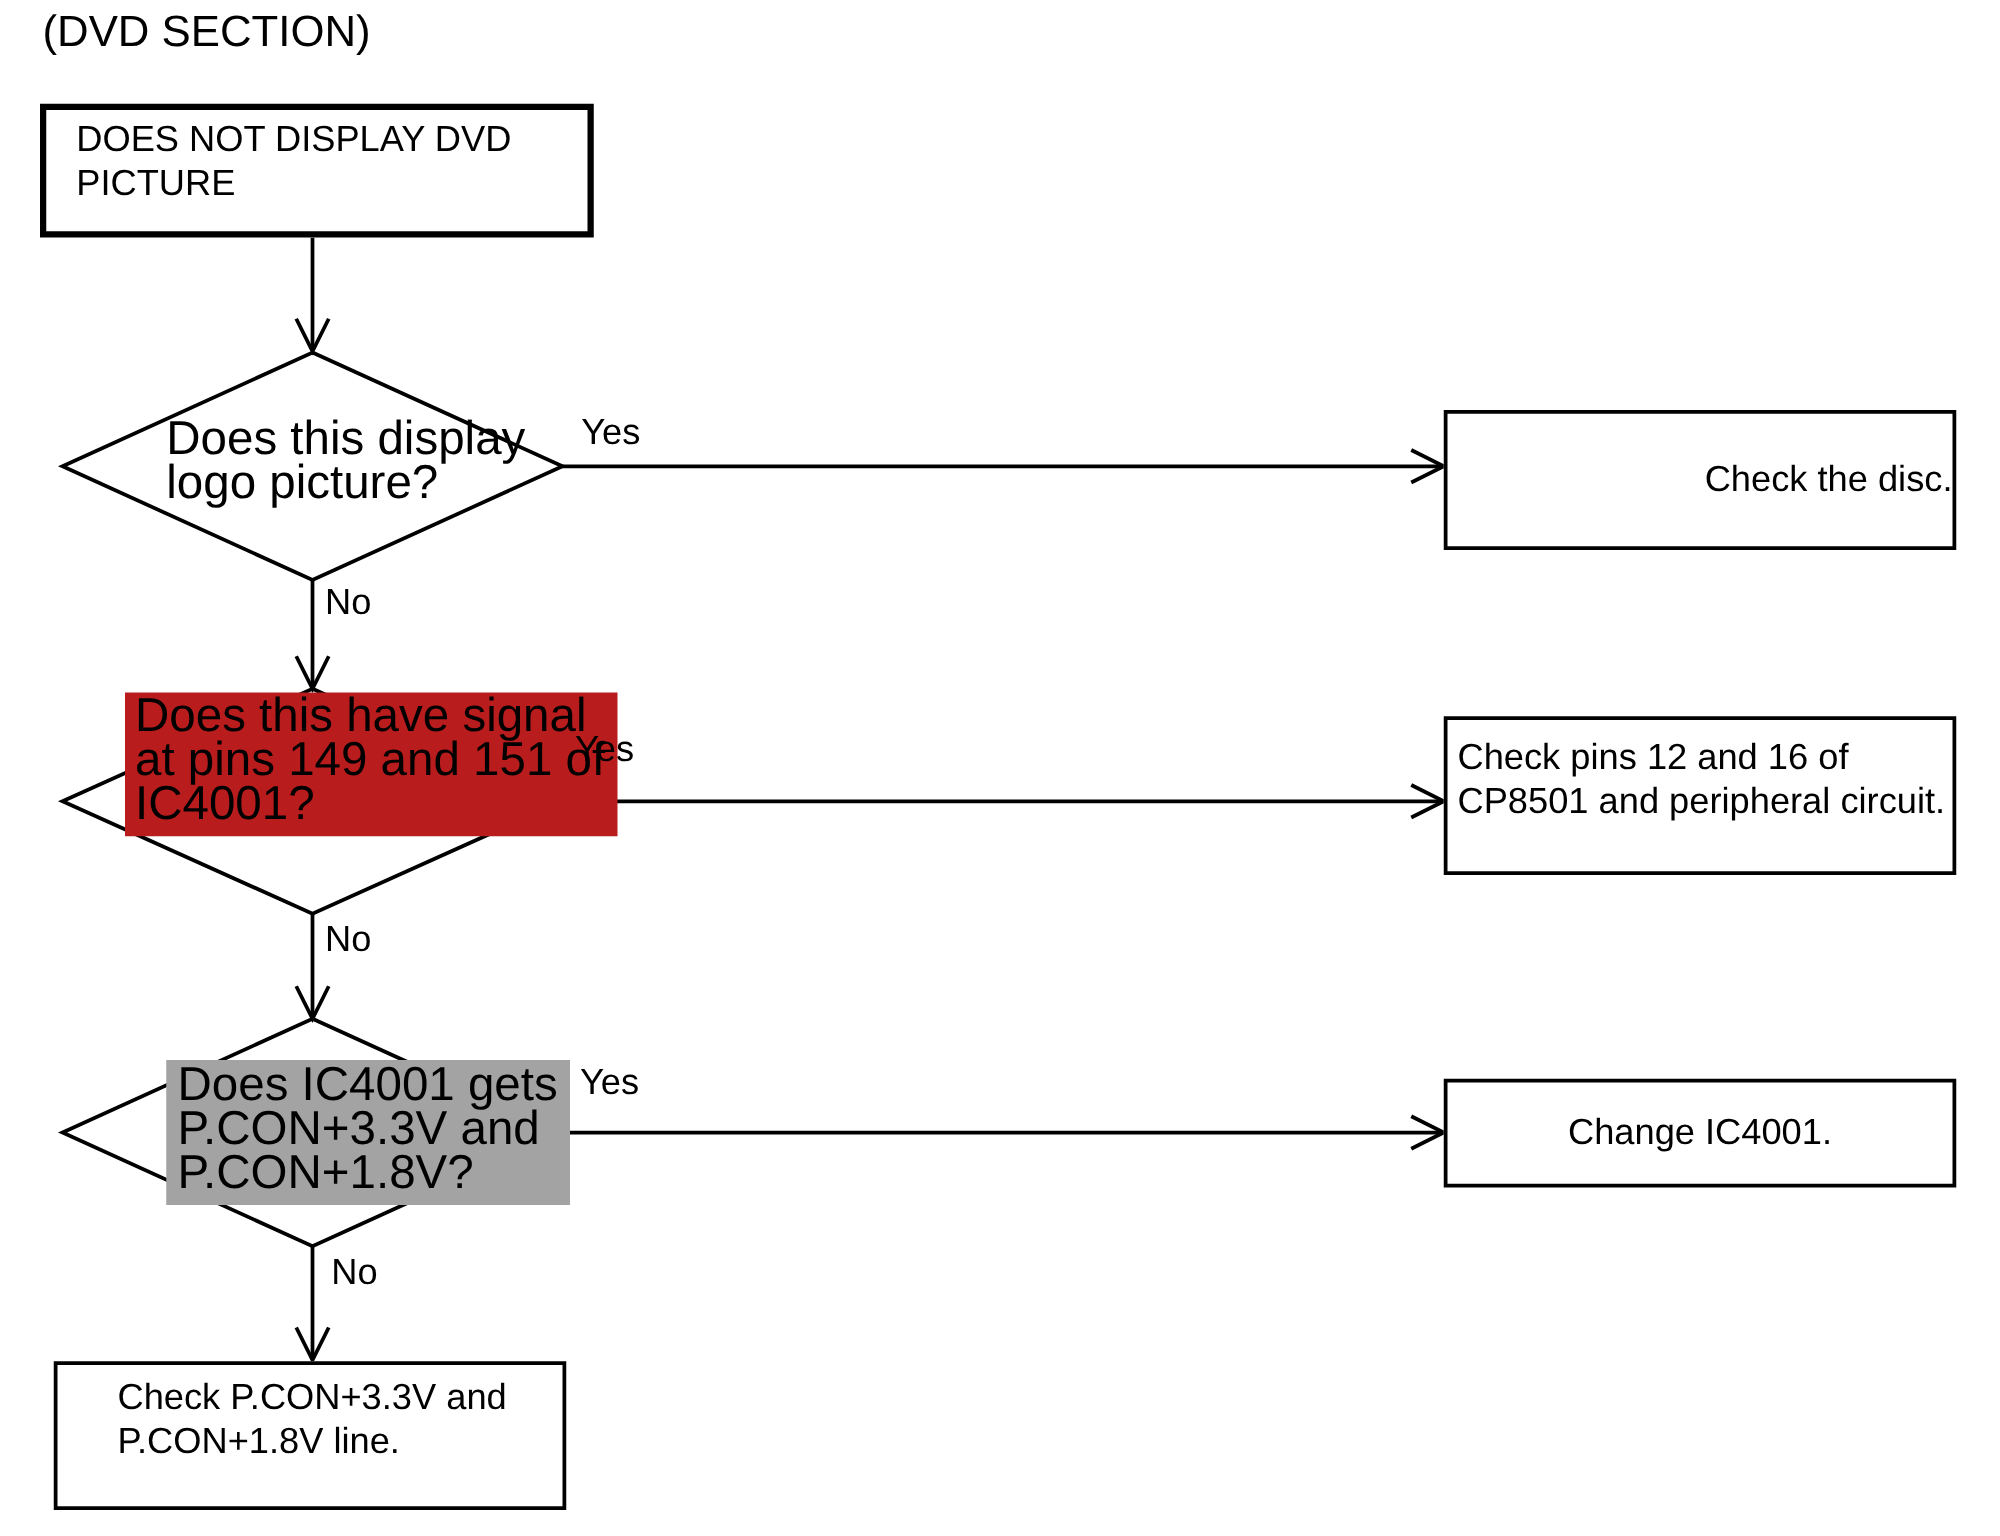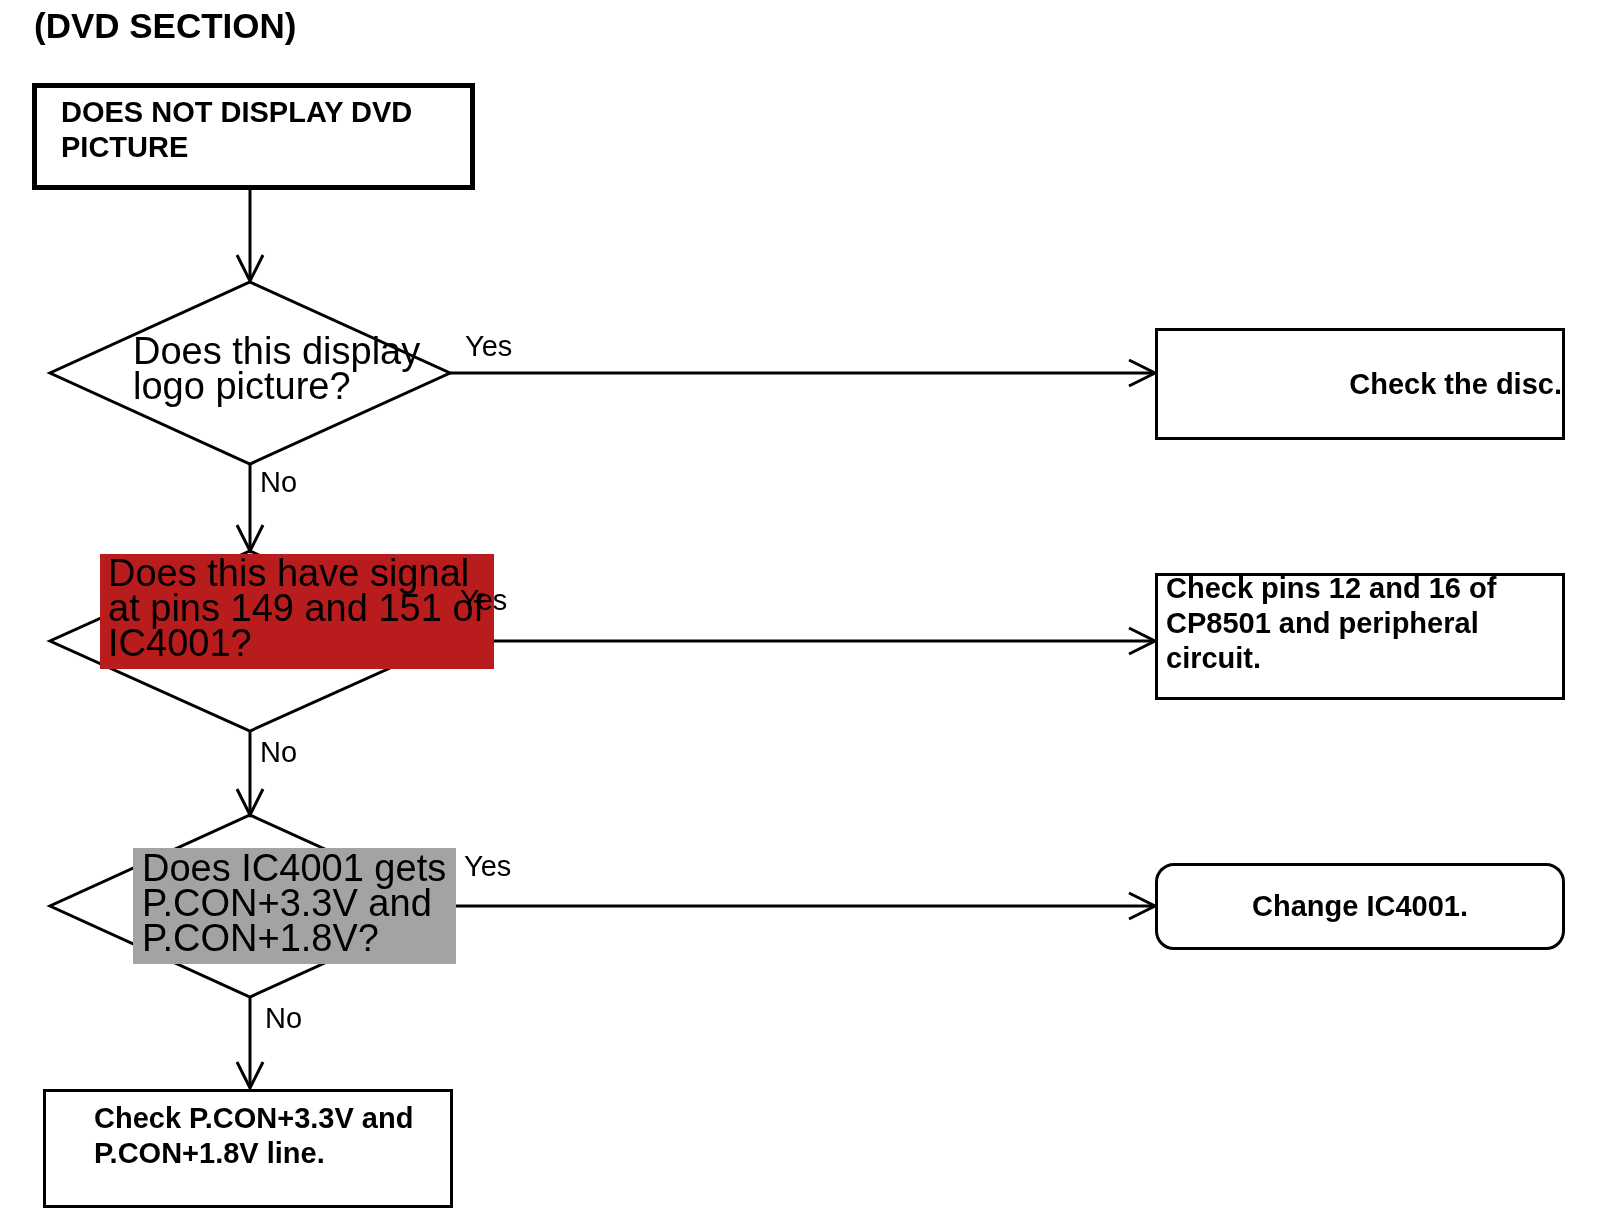--- a/index.html
+++ b/index.html
@@ -19,36 +19,35 @@
   .stage svg {
     position: absolute;
     left: 0;
     top: 0;
   }
   .page-title {
     position: absolute;
     left: 34px;
     top: 4px;
     font-size: 35px;
-    font-weight: bold;
+    font-weight: normal;
     line-height: 44px;
     white-space: pre-line;
   }
   .node-box {
     position: absolute;
     box-sizing: border-box;
     background: #ffffff;
     border: 3px solid #000000;
     font-size: 29px;
     line-height: 35px;
     white-space: pre-line;
     display: flex;
     flex-direction: column;
     justify-content: center;
-    font-weight: bold;
   }
   .start-box {
     left: 32px; top: 83px;
     width: 443px; height: 107px;
     border-width: 5px;
     padding: 0 0 14px 24px;
   }
   .r1-box {
     left: 1155px; top: 328px;
     width: 410px; height: 112px;
@@ -56,21 +55,20 @@
   }
   .r2-box {
     left: 1155px; top: 573px;
     width: 410px; height: 127px;
     padding: 0 0 26px 8px;
   }
   .r3-box {
     left: 1155px; top: 863px;
     width: 410px; height: 87px;
     text-align: center;
-    border-radius: 19px;
   }
   .end-box {
     left: 43px; top: 1089px;
     width: 410px; height: 119px;
     padding: 0 0 26px 48px;
   }
   .dtext {
     position: absolute;
     font-size: 38px;
     line-height: 35px;

